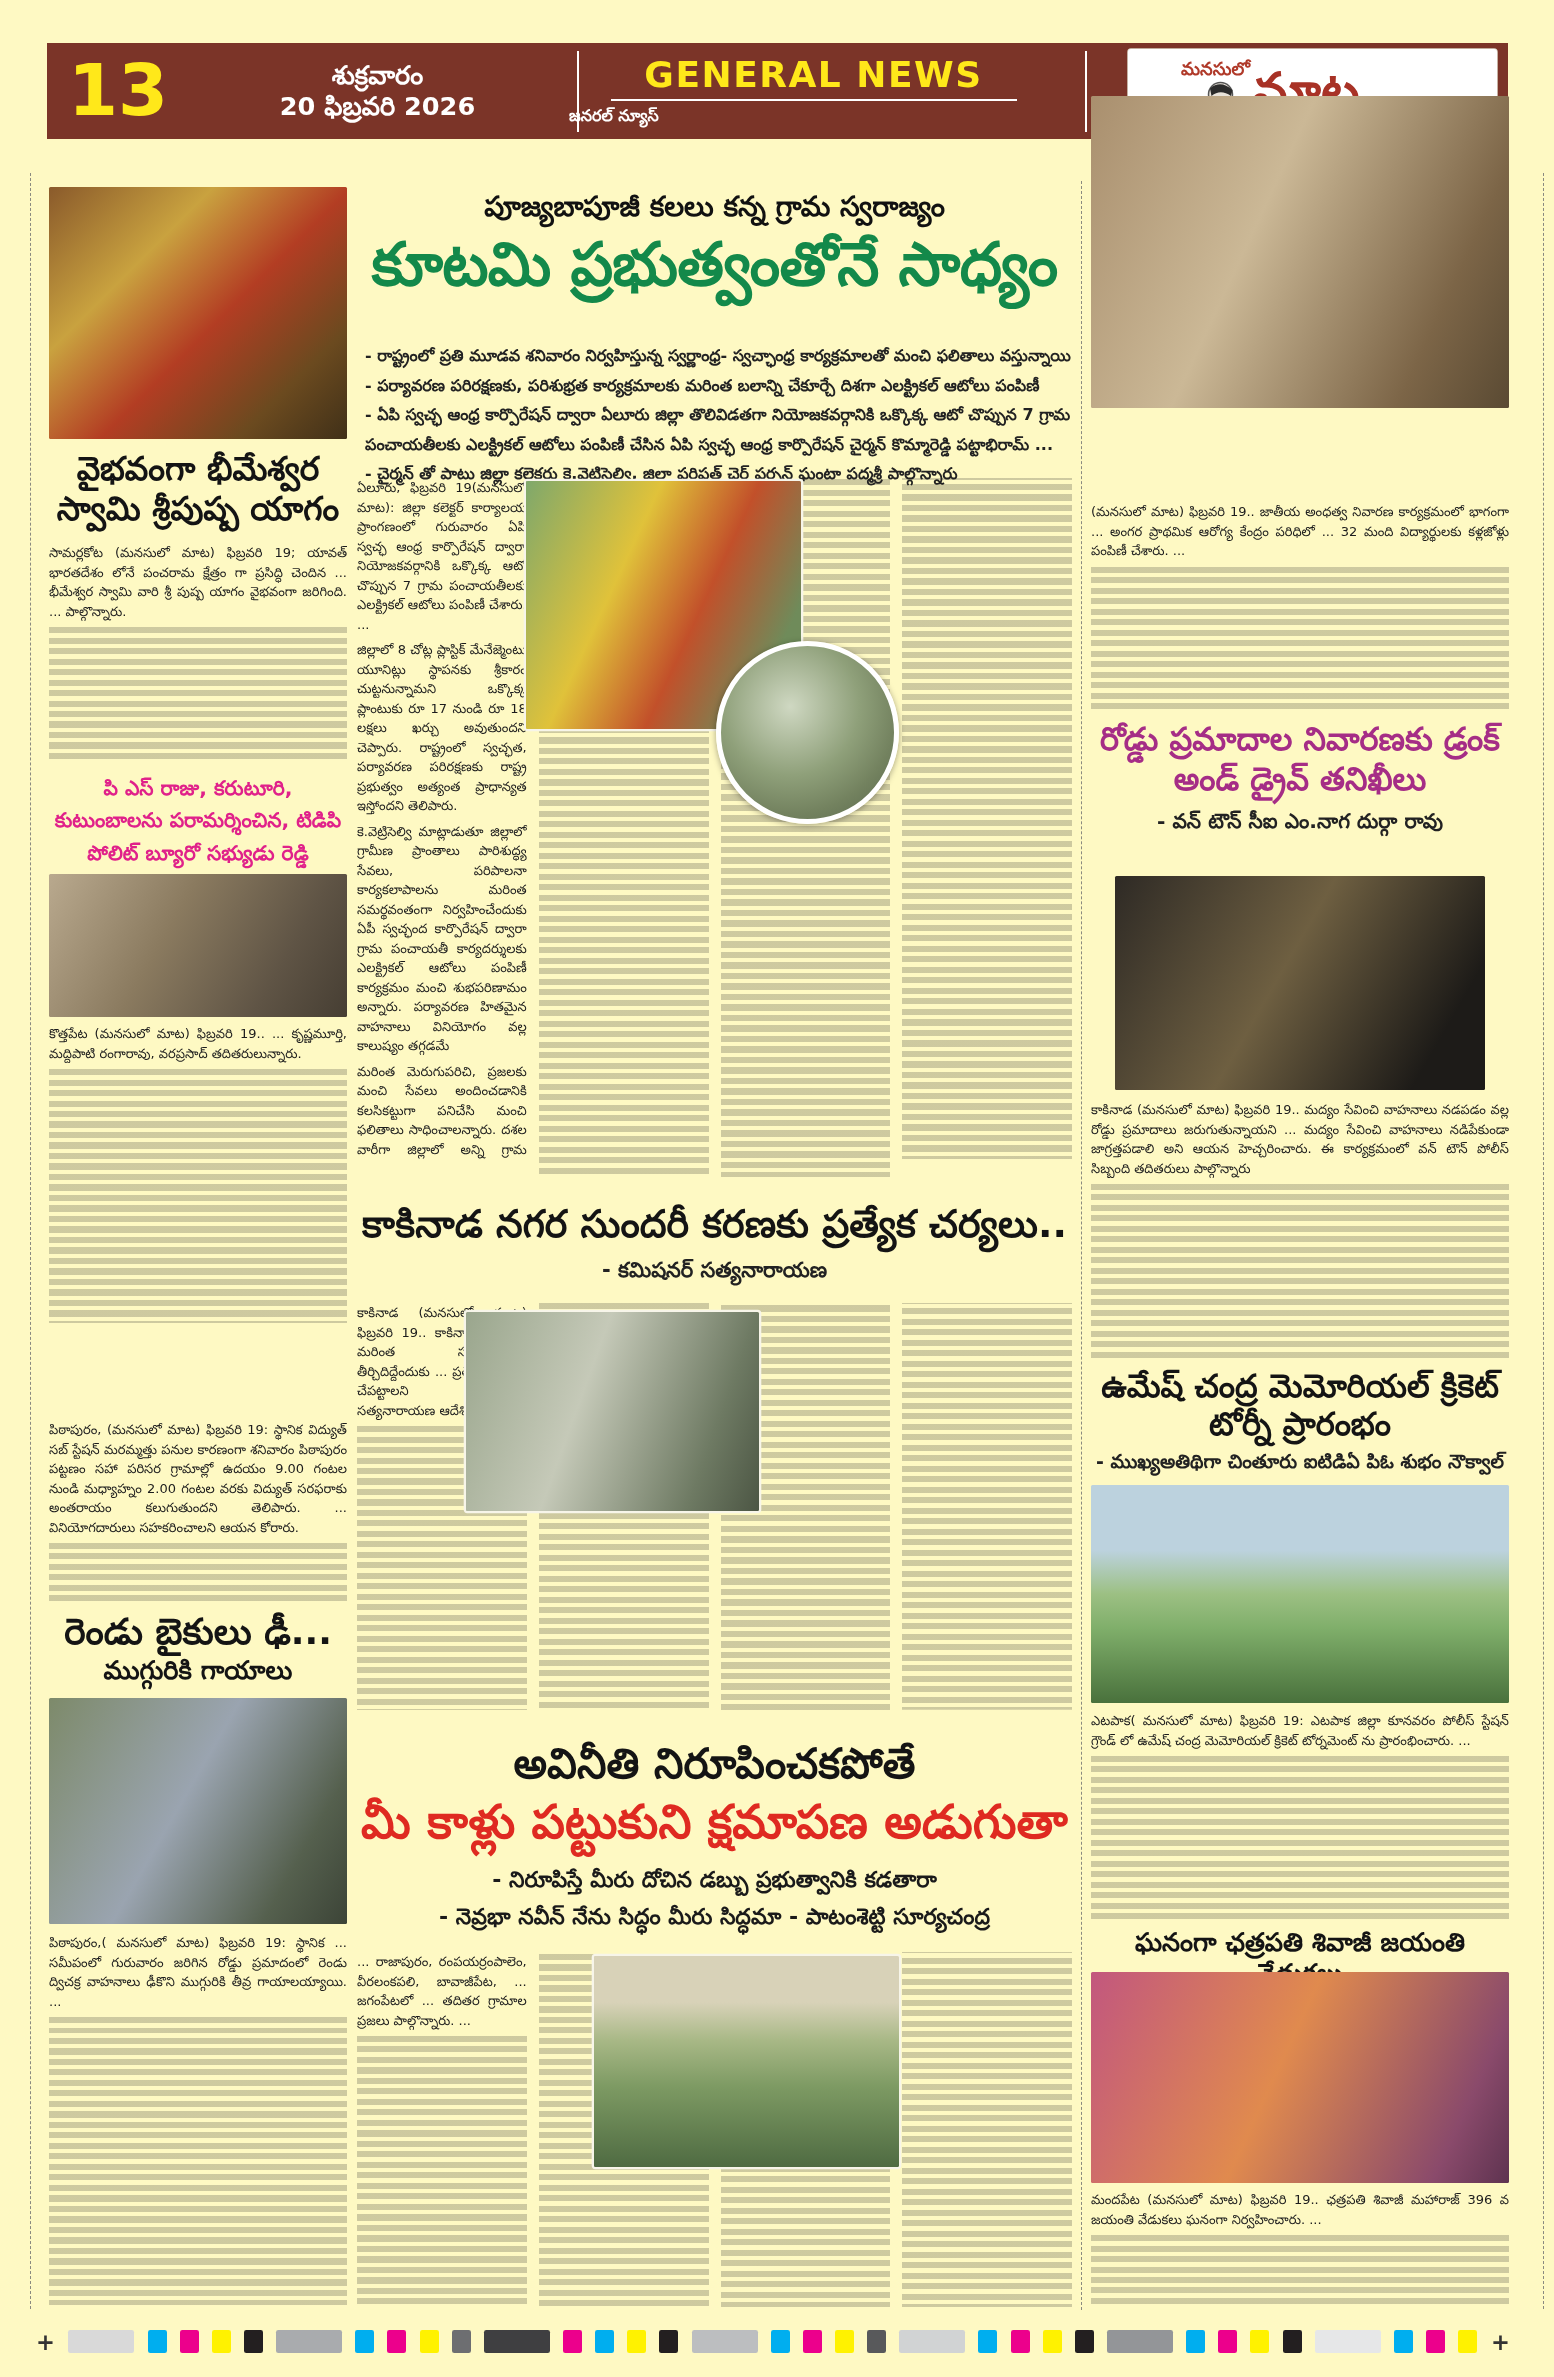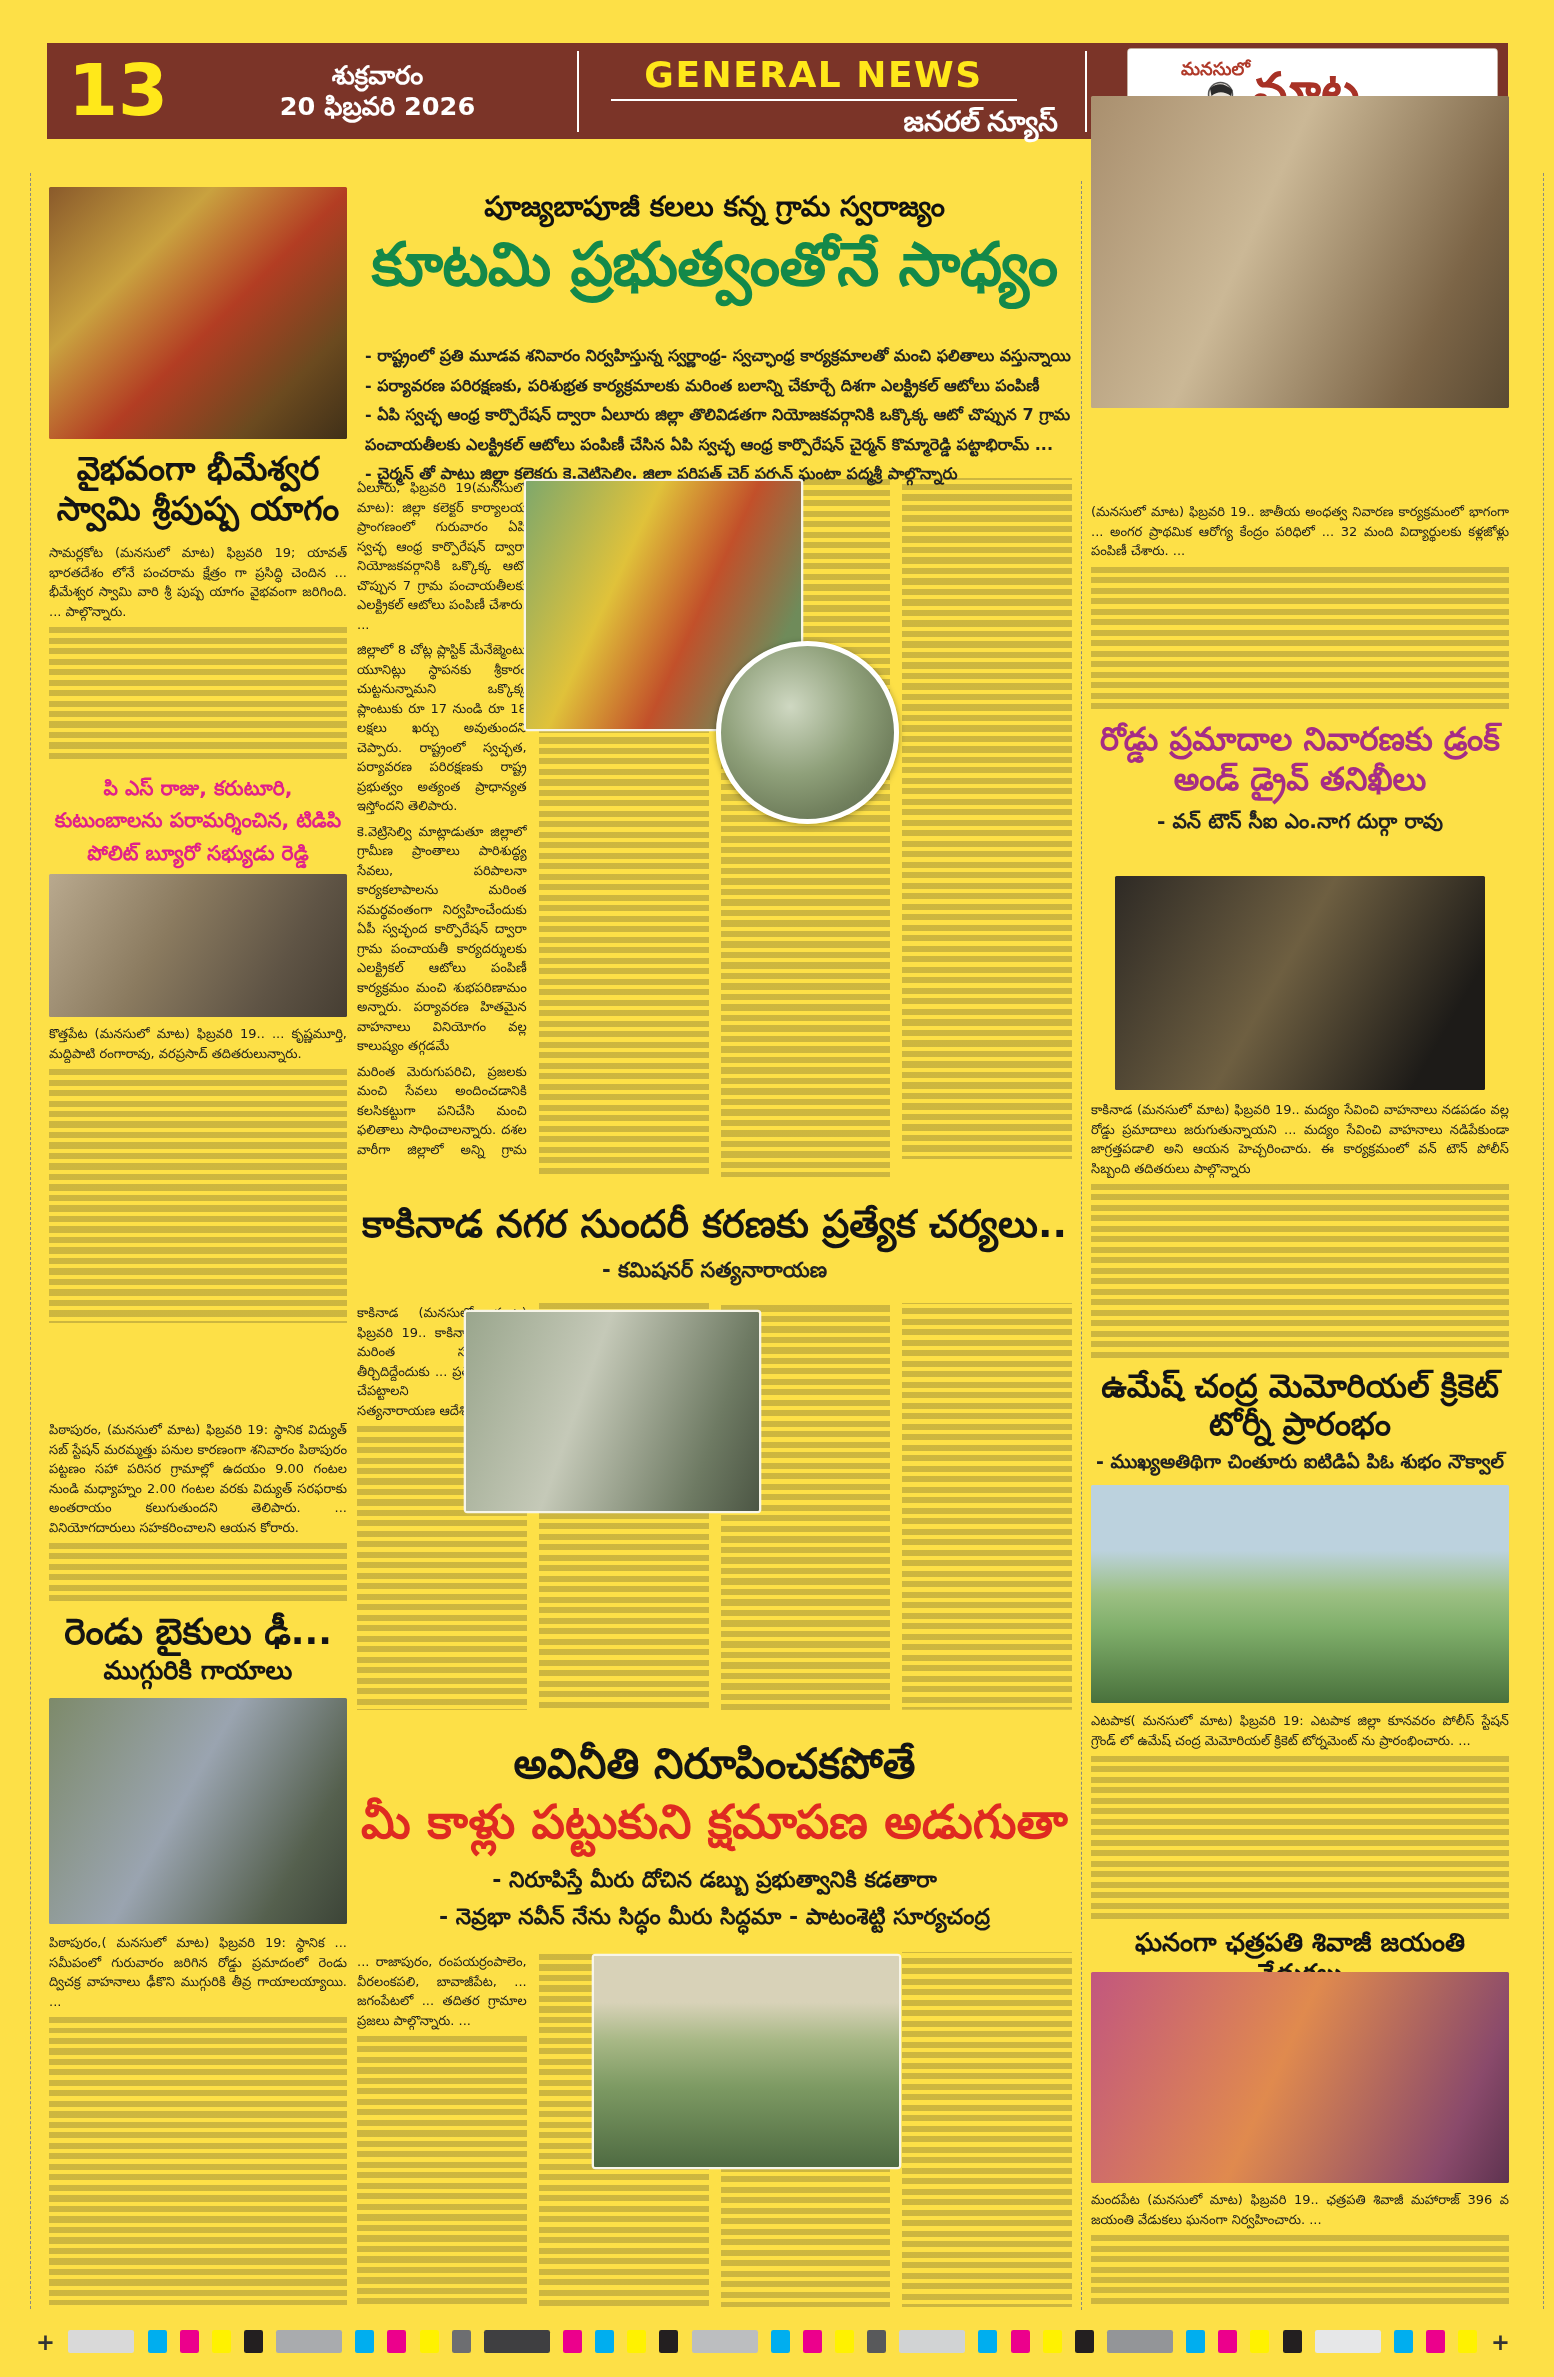--- a/index.html
+++ b/index.html
@@ -1,26 +1,26 @@
 <!DOCTYPE html>
 <html style="font-size:12px"><head>
 <meta charset="utf-8">
 <style>
   html,body{margin:0;padding:0;background:#e8e6da;}
-  .page{position:relative;width:1555px;height:2377px;background:#fde047;overflow:hidden;
+  .page{position:relative;width:1555px;height:2377px;background:#fef9c3;overflow:hidden;
         font-family:"DejaVu Sans",sans-serif;color:#1c1c1c;}
   .abs{position:absolute;}
   
   .hdr{background:#7b3428;}
   .pgnum{font-size:72px;font-weight:800;color:#ffe81a;line-height:1;}
   .hdate{color:#fff;font-weight:700;text-align:center;line-height:1.25;font-size:25.6px;}
   .vrule{width:2.3px;background:#fff;}
   .gnews{color:#ffe81a;font-weight:700;font-size:36px;letter-spacing:1.5px;text-align:center;}
   .gnews-u{height:2.3px;background:#fff;margin:4.5px auto;width:406px;}
-  .gnews-te{color:#fff;font-weight:700;font-size:28px;text-align:right;font-family:Liberation Serif, serif;}
+  .gnews-te{color:#fff;font-weight:700;font-size:16px;text-align:left;}
   .logo-box{background:#fff;border-radius:3px;box-shadow:0 0 0 0.8px #d8d2c2;}
   .logo-top{color:#b03a2a;font-weight:800;font-size:18px;}
   .logo-name{color:#a83226;font-weight:800;font-size:50px;line-height:1;}
   .logo-pub{color:#1f4e9c;font-weight:800;font-size:16px;letter-spacing:0.8px;}
   .logo-tag{color:#333;font-weight:700;font-size:14.3px;}
   .logo-bar{background:#5c5c94;}
   .nib{font-size:19.6px;color:#222;}
   
   .dashv{width:0;border-left:1.5px dashed #8a8a80;}
   

